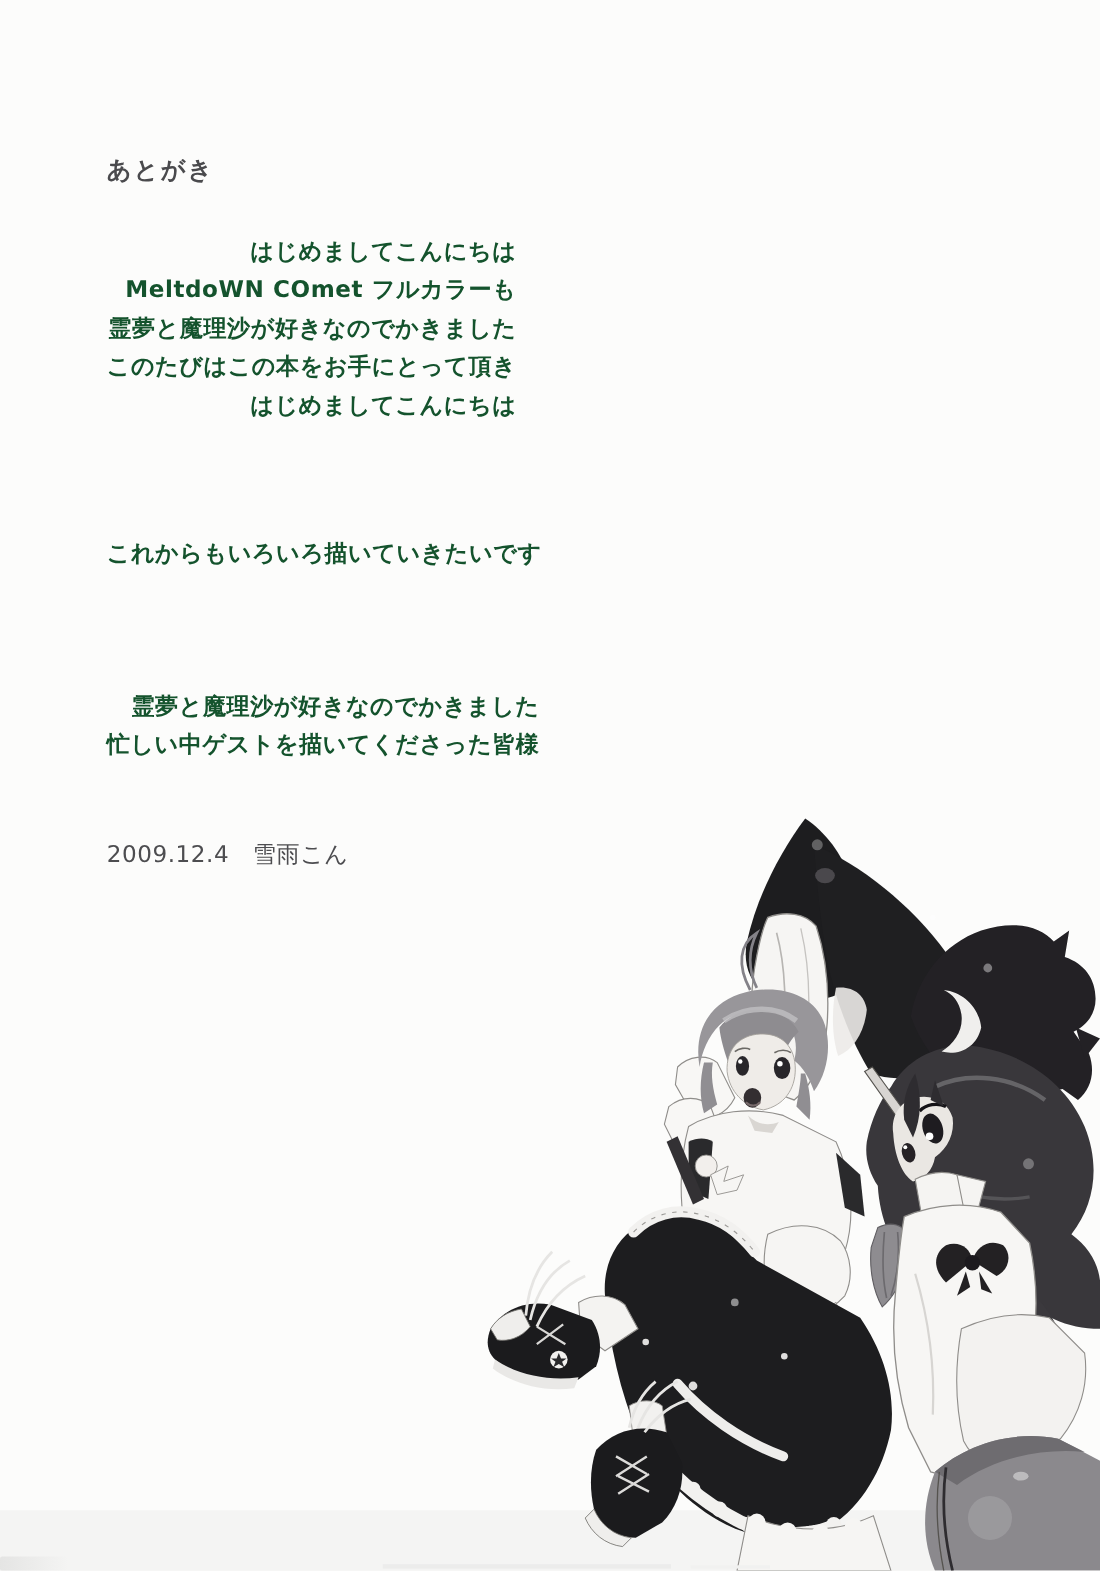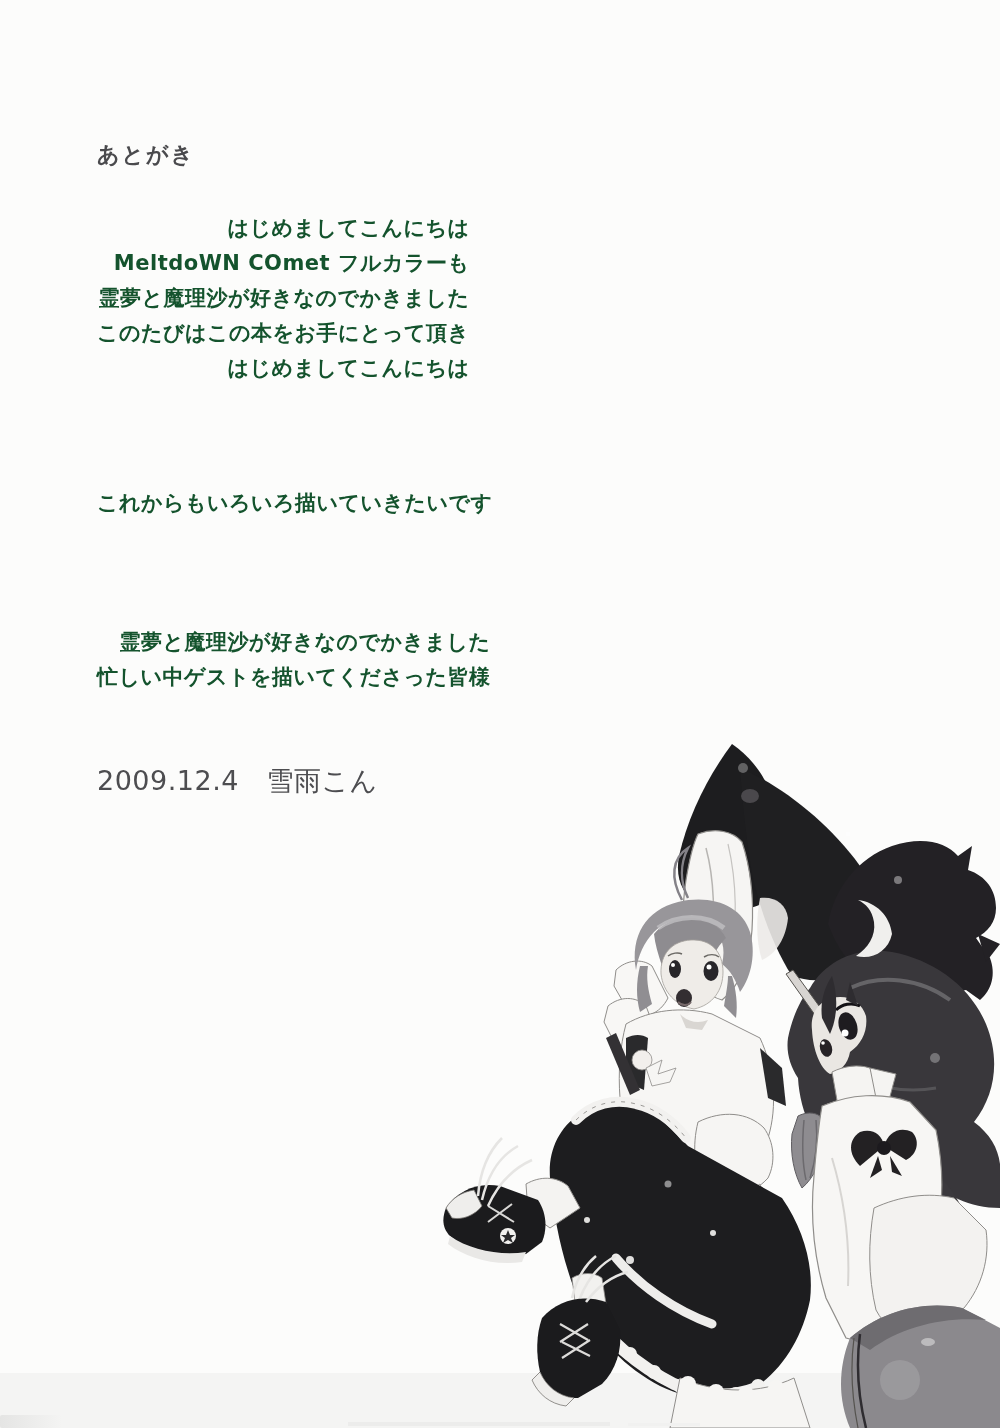--- a/index.html
+++ b/index.html
@@ -11,21 +11,21 @@
   }
   .page{
     position:relative;width:1000px;height:1373px;
     background:#fcfcfb;
   }
   .title{top:140px;font-size:22px;font-weight:600;letter-spacing:2px;position:absolute;left:97px;color:#4a4a4d;}
   .para{position:absolute;left:97px;font-size:21px;line-height:35px;font-weight:700;color:#14532d;letter-spacing:0.5px;text-align:right;}
   .p1{top:211px;}
   .p2{top:486px;}
   .p3{top:625px;}
-  .date-line{position:absolute;left:97px;top:763px;font-size:27px;font-weight:500;color:#4d4d50;letter-spacing:0.5px;}
+  .date-line{position:absolute;left:97px;top:763px;font-size:21px;font-weight:500;color:#4d4d50;letter-spacing:0.5px;}
   .line{white-space:pre;}
   .illust{position:absolute;left:430px;top:738px;width:570px;height:690px;}
   .scan-artifact{position:absolute;pointer-events:none;}
   .art-a{left:0;top:1415px;width:62px;height:13px;background:linear-gradient(to right,#dcdcdb,rgba(252,252,251,0));border-radius:2px;opacity:.65;}
   .art-b{left:348px;top:1422px;width:262px;height:4px;background:#ececeb;}
   .art-c{left:628px;top:1423px;width:72px;height:3px;background:#f1f1f0;}
   .art-d{left:921px;top:1338px;width:14px;height:8px;background:#eeeeed;opacity:.5;border-radius:50%;}
 </style>
 </head>
 <body>

